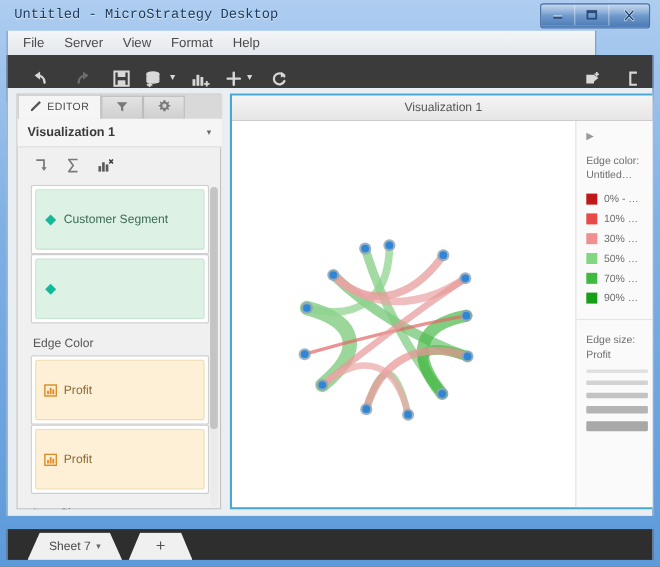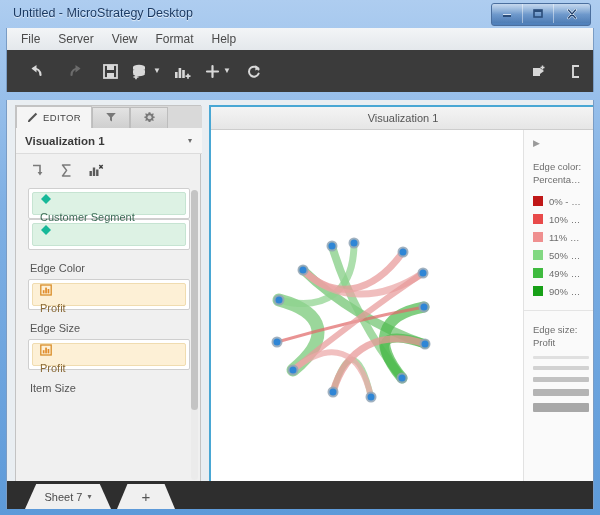--- a/index.html
+++ b/index.html
@@ -8,21 +8,21 @@
     font-family:"Liberation Sans", sans-serif;
     background:#0a1b3d;
   }
   .window{
     position:absolute;left:0;top:0;width:600px;height:515px;
     background:linear-gradient(to bottom,#aecdf0 0%,#7fb0e4 40%,#5d9ad9 100%);
     box-sizing:border-box;
   }
   
   .titlebar{
-    position:absolute;left:0;top:0;width:600px;height:28px;
+    position:absolute;left:0;top:0;width:600px;height:28px;font-family:Liberation Mono, monospace;
   }
   .title-text{
     position:absolute;left:13px;top:6px;
     font-size:12.5px;color:#1b3a63;
     text-shadow:0 1px 1px rgba(255,255,255,.8);
     white-space:nowrap;
   }
   .wincontrols{
     position:absolute;right:9px;top:3px;height:21px;
     display:flex;
@@ -33,21 +33,21 @@
   .wbtn{
     width:30px;height:19px;display:flex;align-items:center;justify-content:center;
     border-right:1px solid rgba(255,255,255,.45);
     background:linear-gradient(to bottom,rgba(255,255,255,.55),rgba(255,255,255,.05) 55%,rgba(0,0,0,.04));
     cursor:pointer;
   }
   .wbtn:last-child{border-right:none;width:36px;}
   .wbtn svg{display:block;}
   
   .menubar{
-    position:absolute;left:6px;top:28px;width:588px;height:22px;
+    position:absolute;left:6px;top:28px;width:536px;height:22px;
     background:linear-gradient(to bottom,#f3f5f7,#e4e8ec);
     border-left:1px solid #7a9cc4;border-right:1px solid #7a9cc4;
     display:flex;align-items:center;
     box-sizing:border-box;
   }
   .menuitem{
     font-size:12px;color:#4a4a4a;padding:2px 9px;cursor:default;
   }
   .menuitem:first-child{margin-left:5px;}
   
@@ -62,21 +62,21 @@
     height:34px;min-width:30px;margin-left:6px;
     display:flex;align-items:center;justify-content:center;
     cursor:pointer;color:#d8d8d8;
   }
   .tbtn.first{margin-left:16px;}
   .tbtn.dim{color:#6c6c6c;}
   .tbtn .caret{margin-left:3px;font-size:8px;line-height:8px;}
   .tb-spacer{flex:1;}
   
   .body-area{
-    position:absolute;left:6px;top:100px;width:588px;height:389px;
+    position:absolute;left:6px;top:80px;width:588px;height:389px;
     background:#e9eef2;
     border-left:1px solid #7a9cc4;border-right:1px solid #7a9cc4;
     box-sizing:border-box;
     overflow:hidden;
   }
   
   .editor-panel{
     position:absolute;left:8px;top:5px;width:186px;height:378px;
     background:#f0f0f0;
     border:1px solid #c3c3c3;
@@ -125,25 +125,24 @@
   .shelf{padding:0 12px;}
   .shelf-label{
     font-size:11px;color:#555;margin:12px 0 5px 2px;
   }
   .shelf-label.first{margin-top:6px;}
   .chip-box{
     border:1px solid #cfcfcf;background:#fff;
     padding:3px;border-radius:2px;
   }
   .chip{
-    height:21px;display:flex;align-items:flex-start;gap:6px;
-    padding:0 7px;border-radius:2px;
+    height:21px;display:flex;align-items:center;gap:6px;
+    padding:16px 7px;border-radius:2px;
     font-size:11px;
     cursor:pointer;
-    flex-direction:column;
   }
   .chip.attr{background:#ddf2e4;border:1px solid #c6e4d2;color:#3b6b55;}
   .chip.metric{background:#fdf0d6;border:1px solid #f0dcb0;color:#8a6a38;}
   .chip .glyph{display:flex;align-items:center;}
   .scrollbar{
     position:absolute;right:2px;top:84px;width:7px;height:290px;
     background:#ebebeb;border-radius:4px;
   }
   .scrollthumb{
     position:absolute;left:0;top:0;width:7px;height:220px;
@@ -422,21 +421,20 @@
                   <rect x="0.8" y="1" width="10.4" height="10" fill="none" stroke="#d98e2a" stroke-width="1.3"></rect>
                   <rect x="2.8" y="6.2" width="1.7" height="3.2" fill="#e08b2a"></rect>
                   <rect x="5.2" y="3.6" width="1.7" height="5.8" fill="#e08b2a"></rect>
                   <rect x="7.6" y="5" width="1.7" height="4.4" fill="#e08b2a"></rect>
                 </svg>
               </span>
               <span>Profit</span>
             </div>
           </div>
 
-          <div class="shelf-label">Edge Size</div>
           <div class="chip-box">
             <div class="chip metric">
               <span class="glyph">
                 <svg width="12" height="12" viewBox="0 0 12 12">
                   <rect x="0.8" y="1" width="10.4" height="10" fill="none" stroke="#d98e2a" stroke-width="1.3"></rect>
                   <rect x="2.8" y="6.2" width="1.7" height="3.2" fill="#e08b2a"></rect>
                   <rect x="5.2" y="3.6" width="1.7" height="5.8" fill="#e08b2a"></rect>
                   <rect x="7.6" y="5" width="1.7" height="4.4" fill="#e08b2a"></rect>
                 </svg>
               </span>
@@ -523,41 +521,41 @@
               <circle cx="321" cy="216" r="5.5" fill="#8fa3b5" opacity="0.85"></circle>
               <circle cx="321" cy="216" r="3.5" fill="#2f86d6"></circle>
             </g>
           </svg>
       </div>
 
       <div class="legend">
         <div class="legend-collapse">▶</div>
         <div class="legend-sec">
           <div class="legend-title">Edge color:</div>
-          <div class="legend-sub">Percenta…</div>
+          <div class="legend-sub">Untitled…</div>
           <div class="legend-items" id="legend-items">
               <div class="legend-item">
                 <span class="swatch" style="background: rgb(192, 24, 24);"></span>
                 <span class="t">0% - …</span>
               </div>
               <div class="legend-item">
                 <span class="swatch" style="background: rgb(232, 74, 74);"></span>
                 <span class="t">10% …</span>
               </div>
               <div class="legend-item">
                 <span class="swatch" style="background: rgb(239, 143, 143);"></span>
-                <span class="t">11% …</span>
+                <span class="t">30% …</span>
               </div>
               <div class="legend-item">
                 <span class="swatch" style="background: rgb(130, 216, 130);"></span>
                 <span class="t">50% …</span>
               </div>
               <div class="legend-item">
                 <span class="swatch" style="background: rgb(63, 186, 63);"></span>
-                <span class="t">49% …</span>
+                <span class="t">70% …</span>
               </div>
               <div class="legend-item">
                 <span class="swatch" style="background: rgb(23, 160, 23);"></span>
                 <span class="t">90% …</span>
               </div>
             </div>
         </div>
         <div class="legend-divider"></div>
         <div class="legend-sec">
           <div class="legend-title">Edge size:</div>

